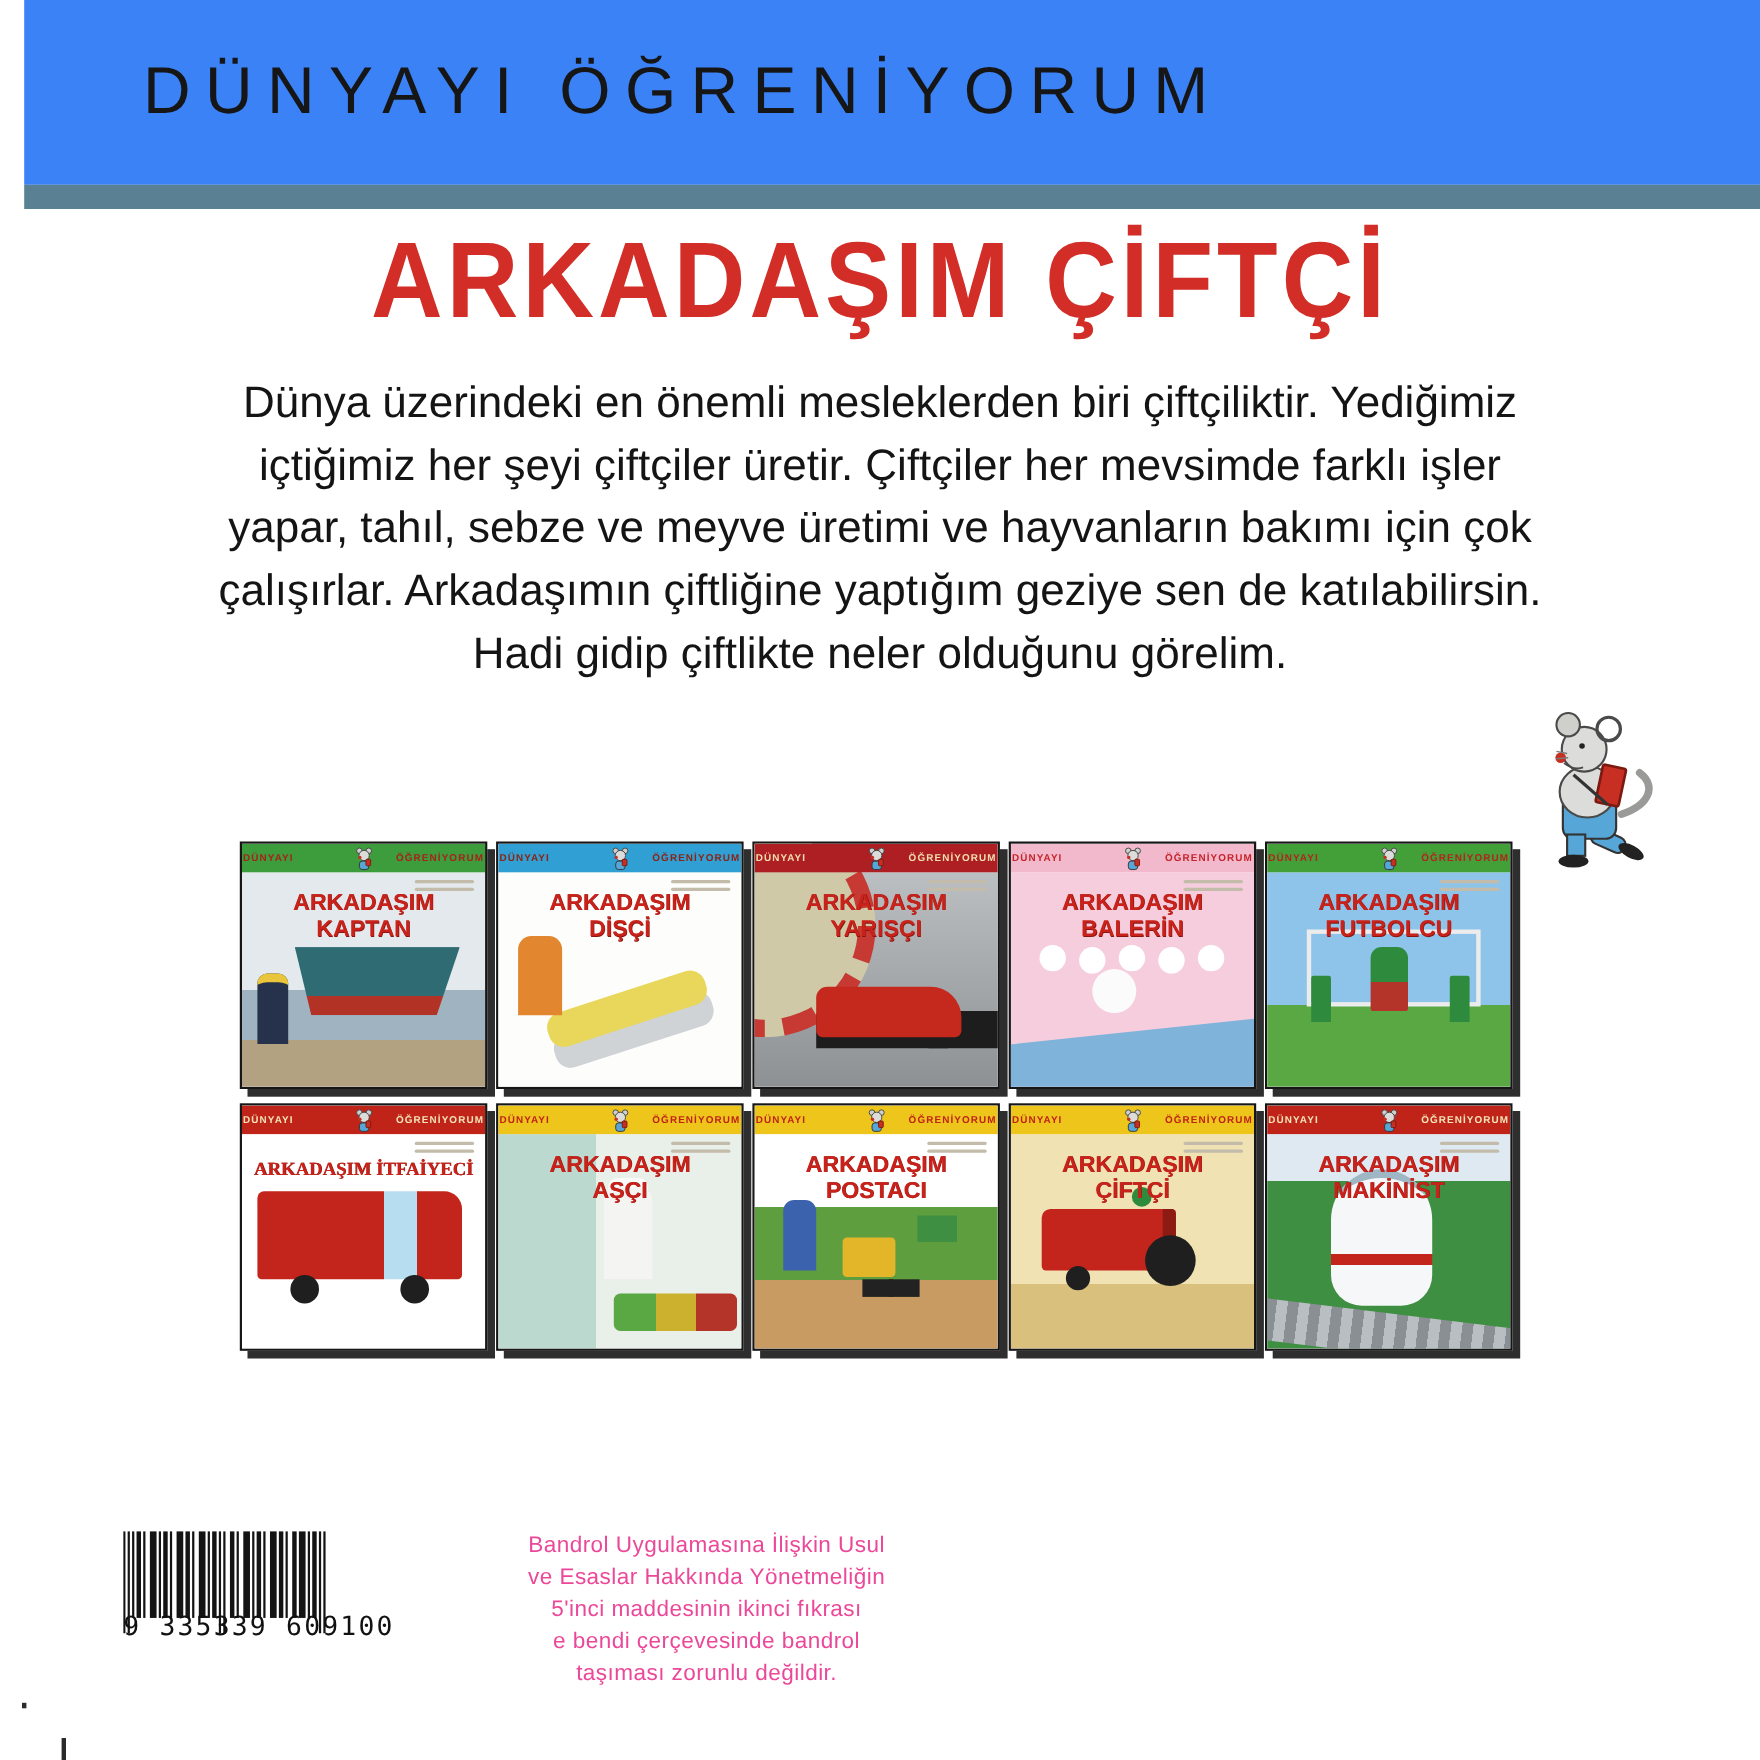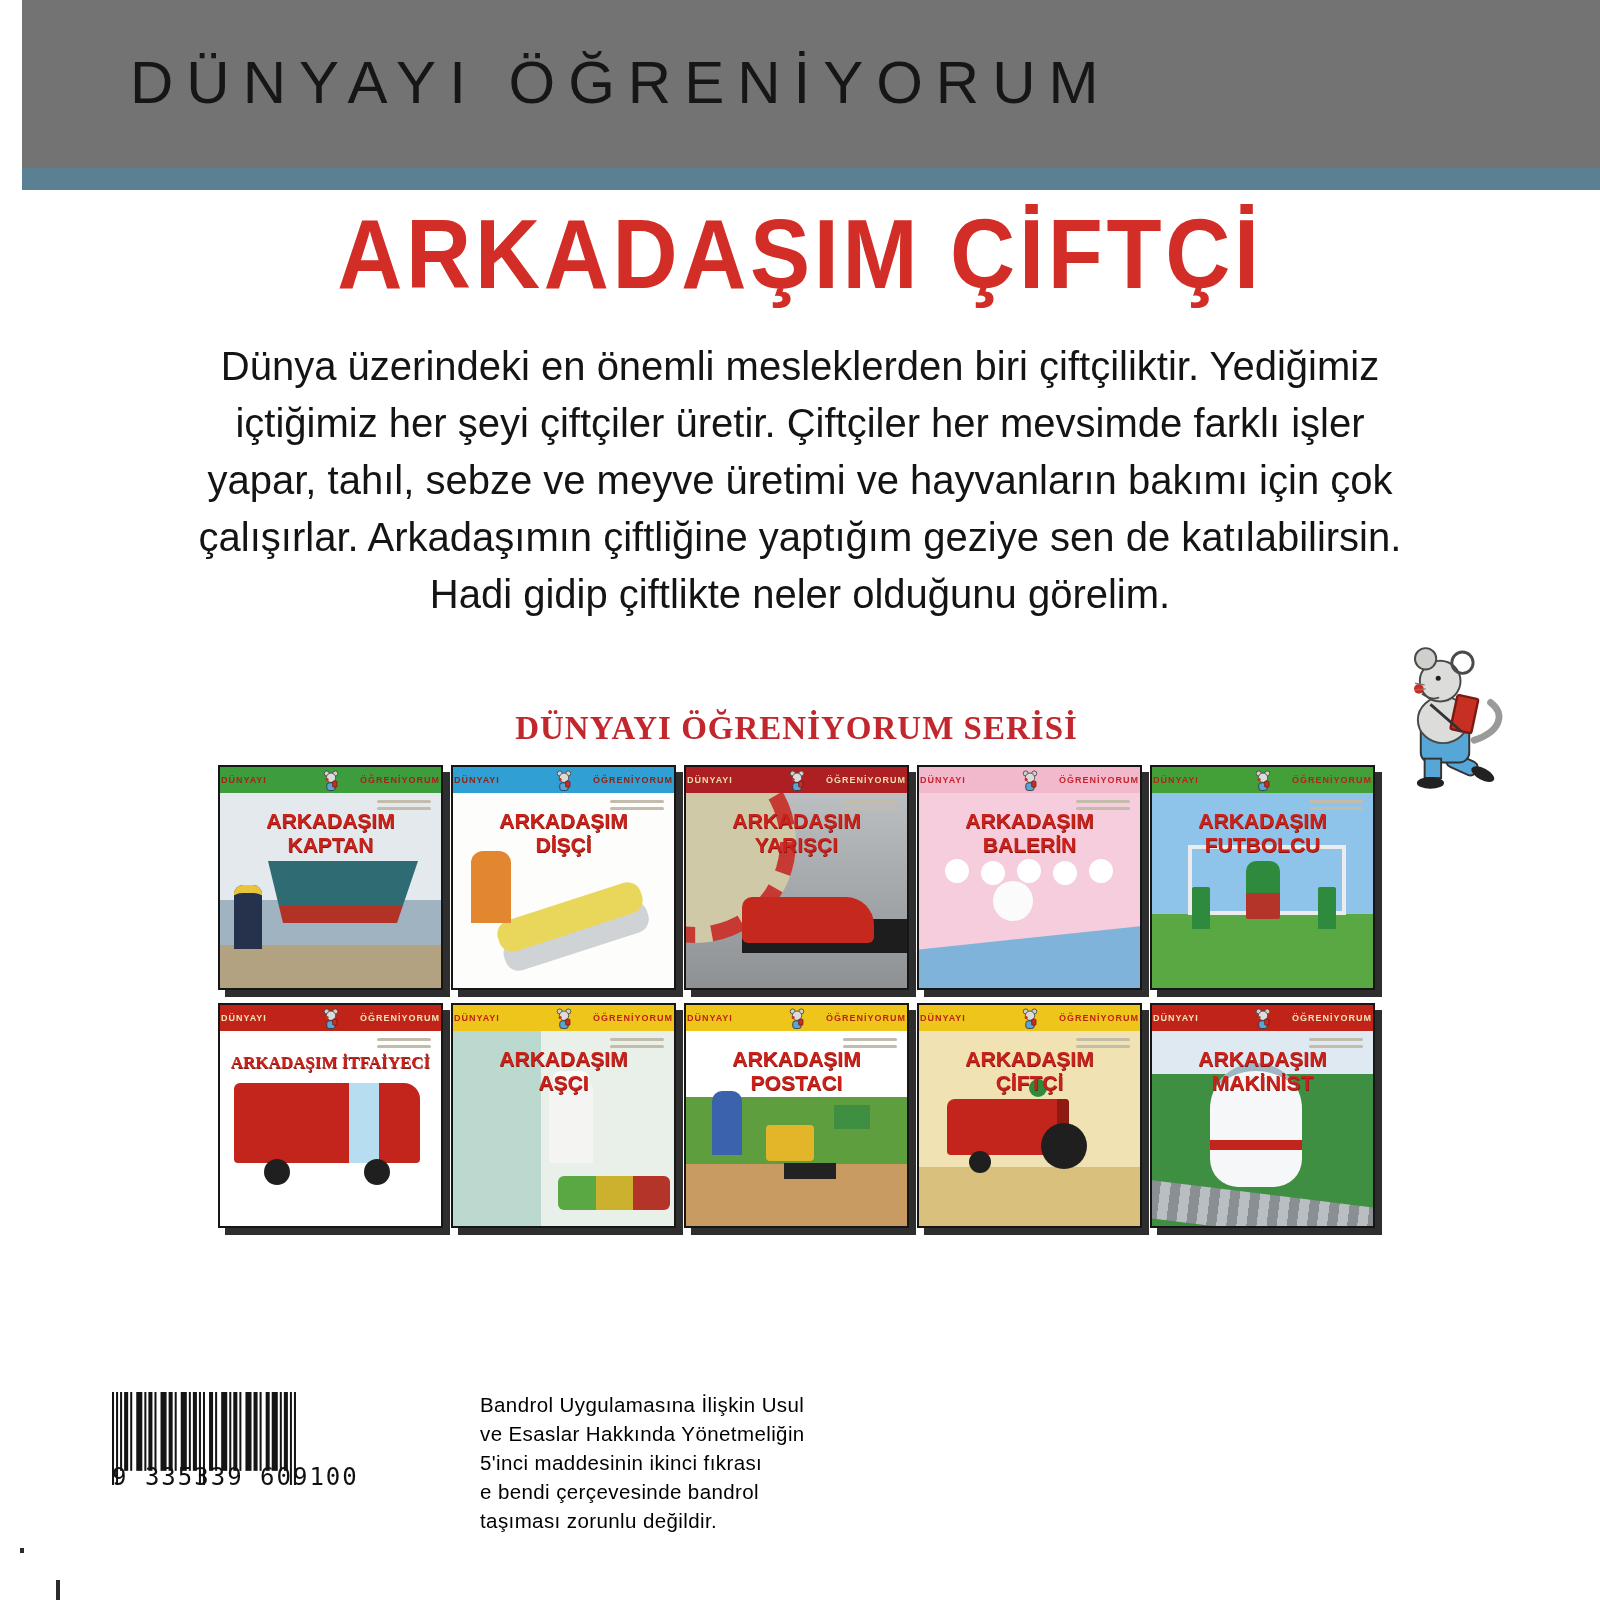--- a/index.html
+++ b/index.html
@@ -1,20 +1,20 @@
 <!DOCTYPE html>
 <html><head>
 <meta charset="utf-8">
 <style>
   html,body{margin:0;padding:0;}
   body{width:1600px;height:1600px;background:#ffffff;font-family:"Liberation Sans",sans-serif;position:relative;overflow:hidden;}
   .page{position:absolute;inset:0;}
 
   
-  .banner{position:absolute;left:22px;top:0;right:0;height:168px;background:#737373;}
+  .banner{position:absolute;left:22px;top:0;right:0;height:168px;background:#3b82f6;}
   .banner-text{position:absolute;left:108px;top:48px;font-size:60px;letter-spacing:13px;color:#161616;font-weight:500;white-space:nowrap;}
   .divider{position:absolute;left:22px;top:168px;right:0;height:22px;background:#5a8094;}
 
   
   .title{position:absolute;top:198px;left:0;width:100%;margin:0;text-align:center;font-size:98px;font-weight:800;color:#d22d26;letter-spacing:4px;transform:scaleX(0.92);white-space:nowrap;}
 
   
   .blurb{position:absolute;top:338px;left:170px;width:1260px;text-align:center;font-size:40px;line-height:57px;color:#141414;white-space:pre-line;}
 
   
@@ -63,21 +63,21 @@
   .scene-ciftci  .scene{background:linear-gradient(#f0e2b2 0 70%,#d9c07c 70% 100%);}
   .scene-ciftci  .scene::before{width:122px;height:56px;left:28px;top:68px;background:#c3251c;border-radius:8px 4px 4px 4px;box-shadow:inset -46px 0 0 -34px #8e1b13;}
   .scene-ciftci  .scene::after{width:46px;height:46px;left:122px;top:92px;border-radius:50%;background:#1f1f1f;box-shadow:-84px 16px 0 -12px #1f1f1f,-26px -58px 0 -14px #2e8a3c;}
   .scene-makinist .scene{background:linear-gradient(#dfe9f2 0 22%,#3f8f43 22% 100%);}
   .scene-makinist .scene::before{width:140%;height:38px;left:-20%;bottom:-6px;background:repeating-linear-gradient(90deg,#8a8f94 0 10px,#b9bec2 10px 20px);transform:rotate(7deg);}
   .scene-makinist .scene::after{width:92px;height:124px;left:58px;top:32px;background:linear-gradient(#f6f7f8 0 62%,#c3251c 62% 70%,#f6f7f8 70% 100%);border-radius:46px 46px 28px 28px;box-shadow:inset 0 20px 0 -12px #9fb6c4;}
 
   
   .barcode{position:absolute;left:112px;top:1392px;width:186px;}
   .barcode-digits{margin-top:-26px;font-family:"DejaVu Sans Mono",monospace;font-size:24px;letter-spacing:2px;color:#111;white-space:nowrap;}
-  .bandrol{position:absolute;left:480px;top:1390px;font-size:20.5px;line-height:29px;color:#000000;white-space:pre-line;letter-spacing:0.4px;}
+  .bandrol{position:absolute;left:480px;top:1390px;font-size:20.5px;line-height:29px;color:#ec4899;white-space:pre-line;letter-spacing:0.4px;text-align:center;}
 
   .mark{position:absolute;background:#2b2b2b;}
   .mark-dot{left:20px;top:1548px;width:4px;height:5px;}
   .mark-tick{left:56px;top:1580px;width:4px;height:20px;}
 </style>
 </head>
 <body>
 
 <div class="page">
 
@@ -108,21 +108,20 @@
       <circle cx="60" cy="44" r="21" fill="#dcdcda" stroke="#4a4a4a" stroke-width="2"></circle>
       <circle cx="45" cy="21" r="11" fill="#cfcfcc" stroke="#4a4a4a" stroke-width="2"></circle>
       <circle cx="83" cy="25" r="11" fill="none" stroke="#4a4a4a" stroke-width="3"></circle>
       <circle cx="38" cy="52" r="5" fill="#c62f22"></circle>
       <circle cx="58" cy="41" r="2.6" fill="#222"></circle>
       <path d="M41 57 q9 7 18 4" stroke="#4a4a4a" stroke-width="1.6" fill="none"></path>
       <path d="M44 48 l-10 -2 M45 52 l-11 1" stroke="#7a7a78" stroke-width="1.3"></path>
     </svg>
   </div>
 
-  <div class="series-heading">DÜNYAYI ÖĞRENİYORUM SERİSİ</div>
 
   <div class="covers">
   <div class="cover scene-kaptan">
     <div class="band" style="background: rgb(61, 156, 59);">
       <span class="band-left" style="color: rgb(166, 35, 26);">DÜNYAYI</span>
       <span class="band-mouse">
         <svg viewBox="0 0 20 28" width="17" height="24">
           <circle cx="5" cy="4" r="3" fill="#cfcfcc" stroke="#444" stroke-width="1"></circle>
           <circle cx="15" cy="4" r="3" fill="#cfcfcc" stroke="#444" stroke-width="1"></circle>
           <circle cx="10" cy="9" r="5.5" fill="#dcdcda" stroke="#444" stroke-width="1"></circle>

